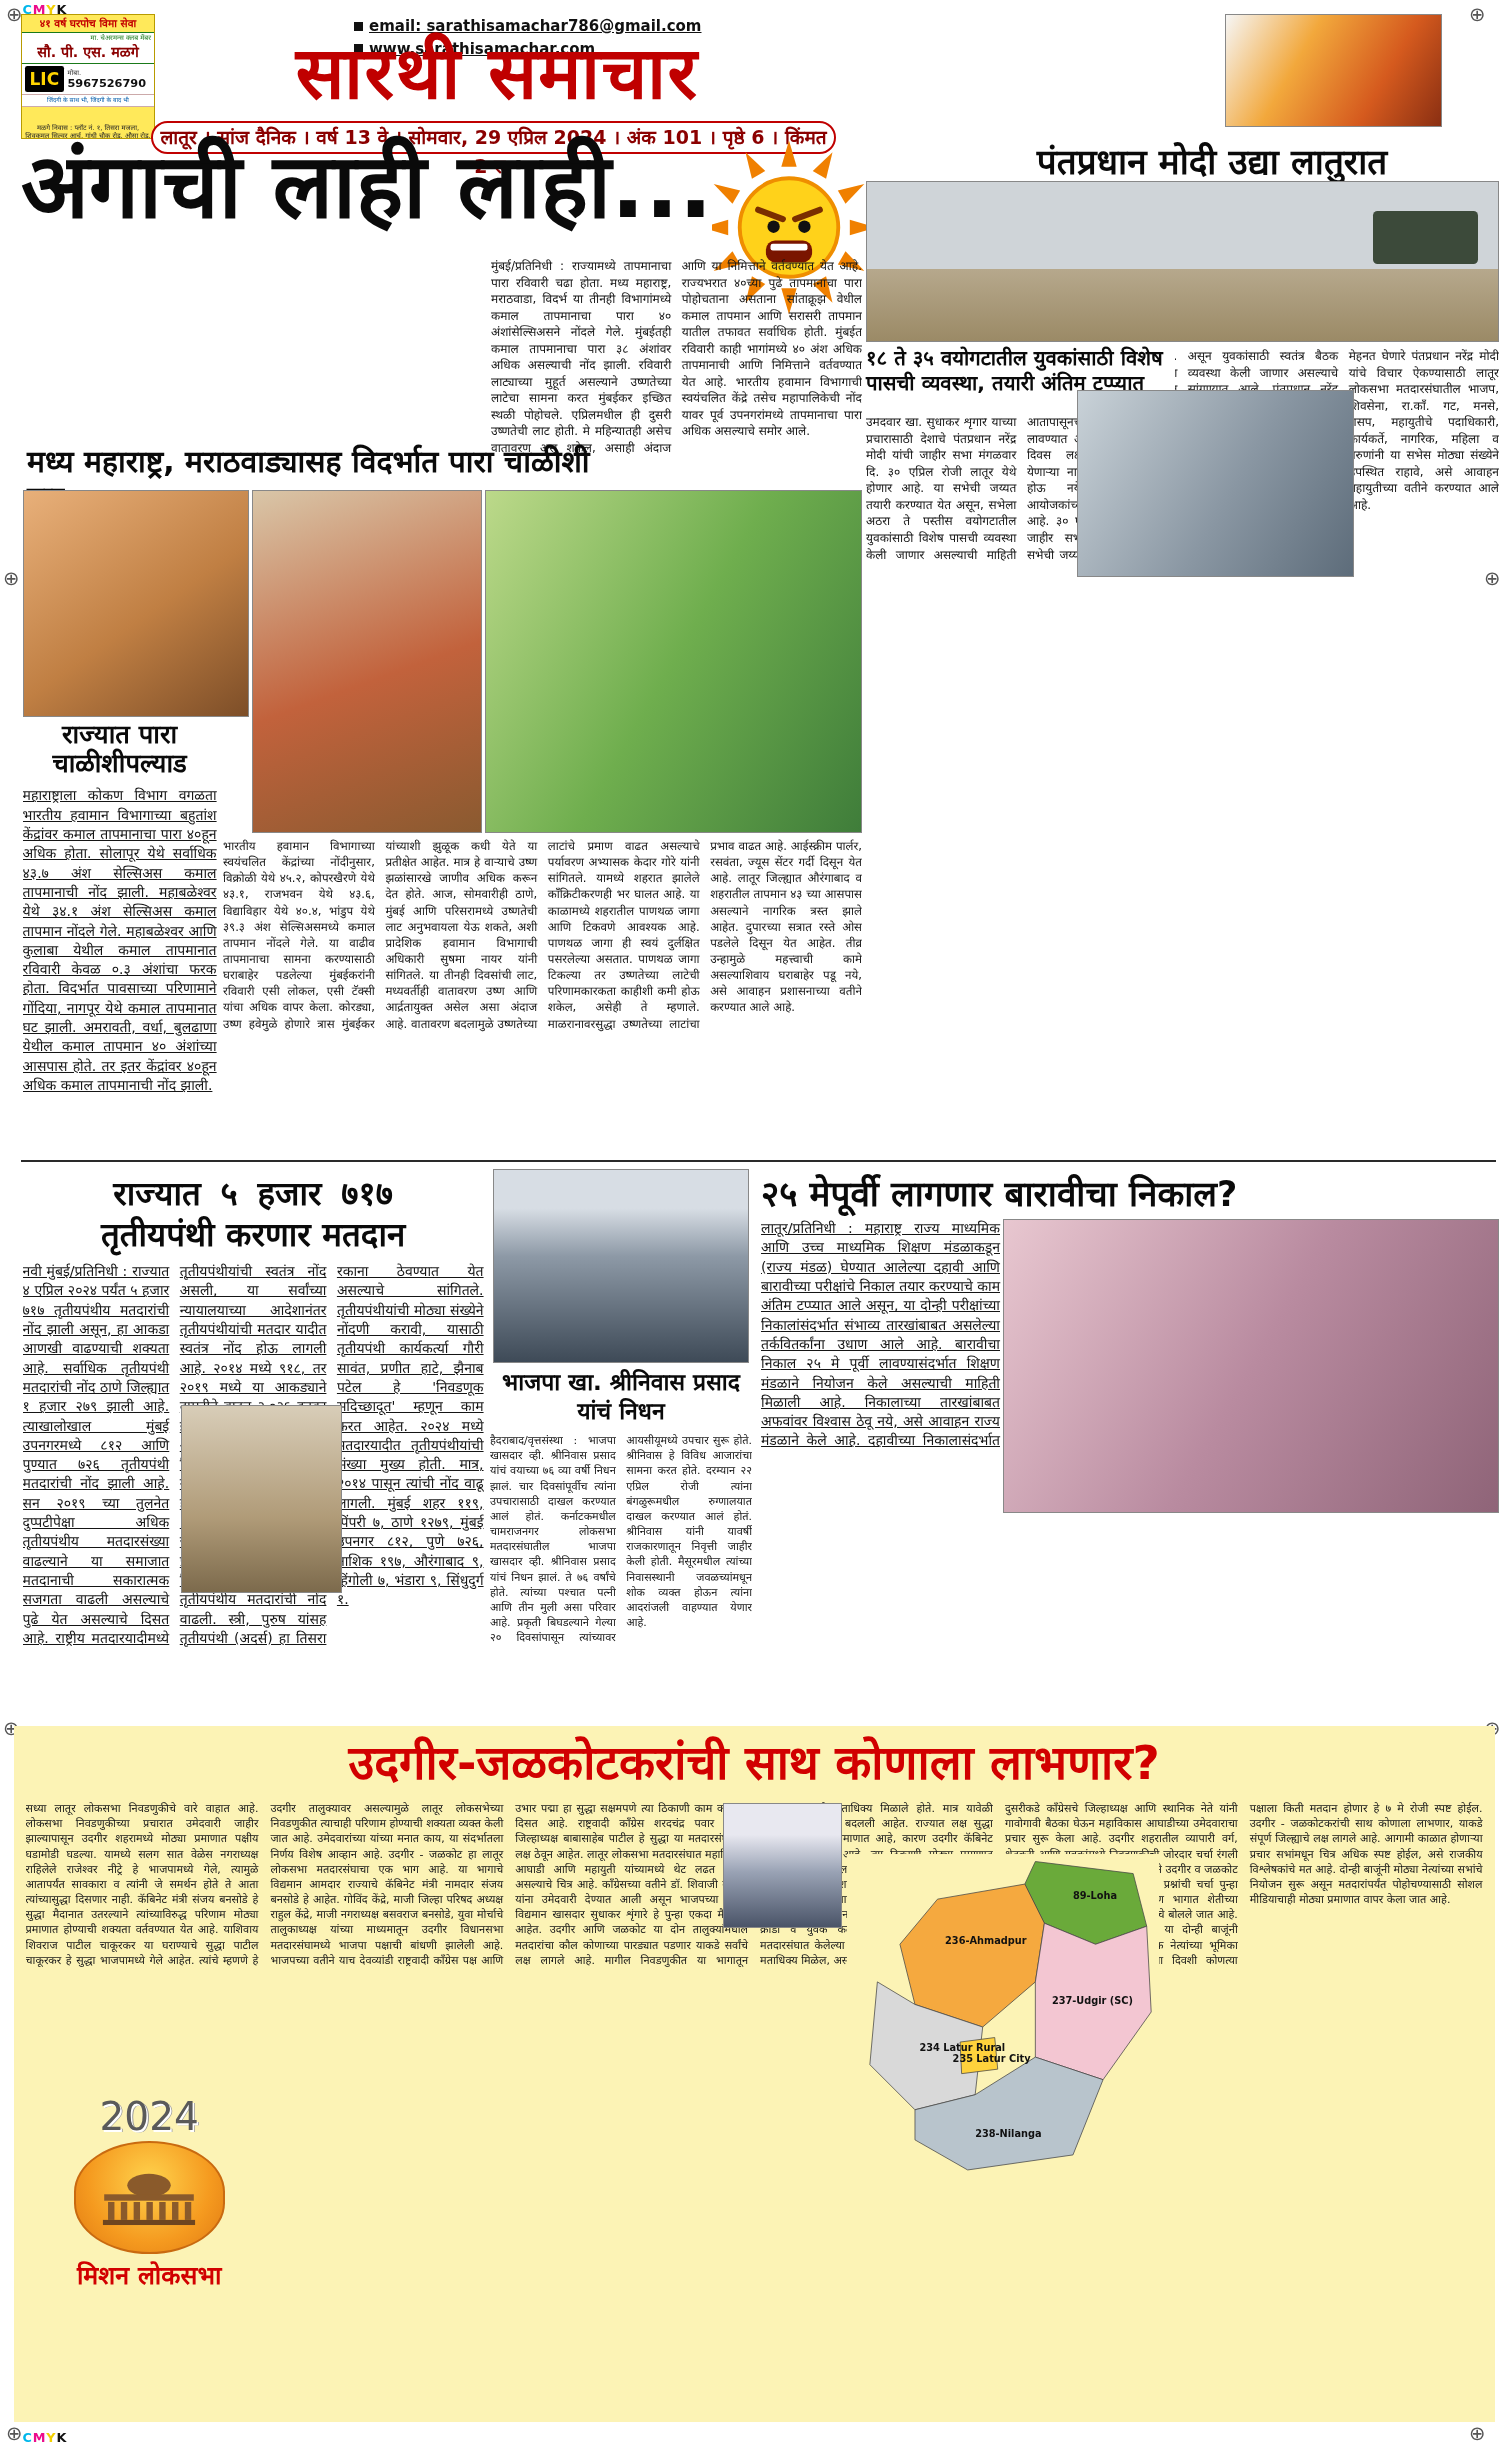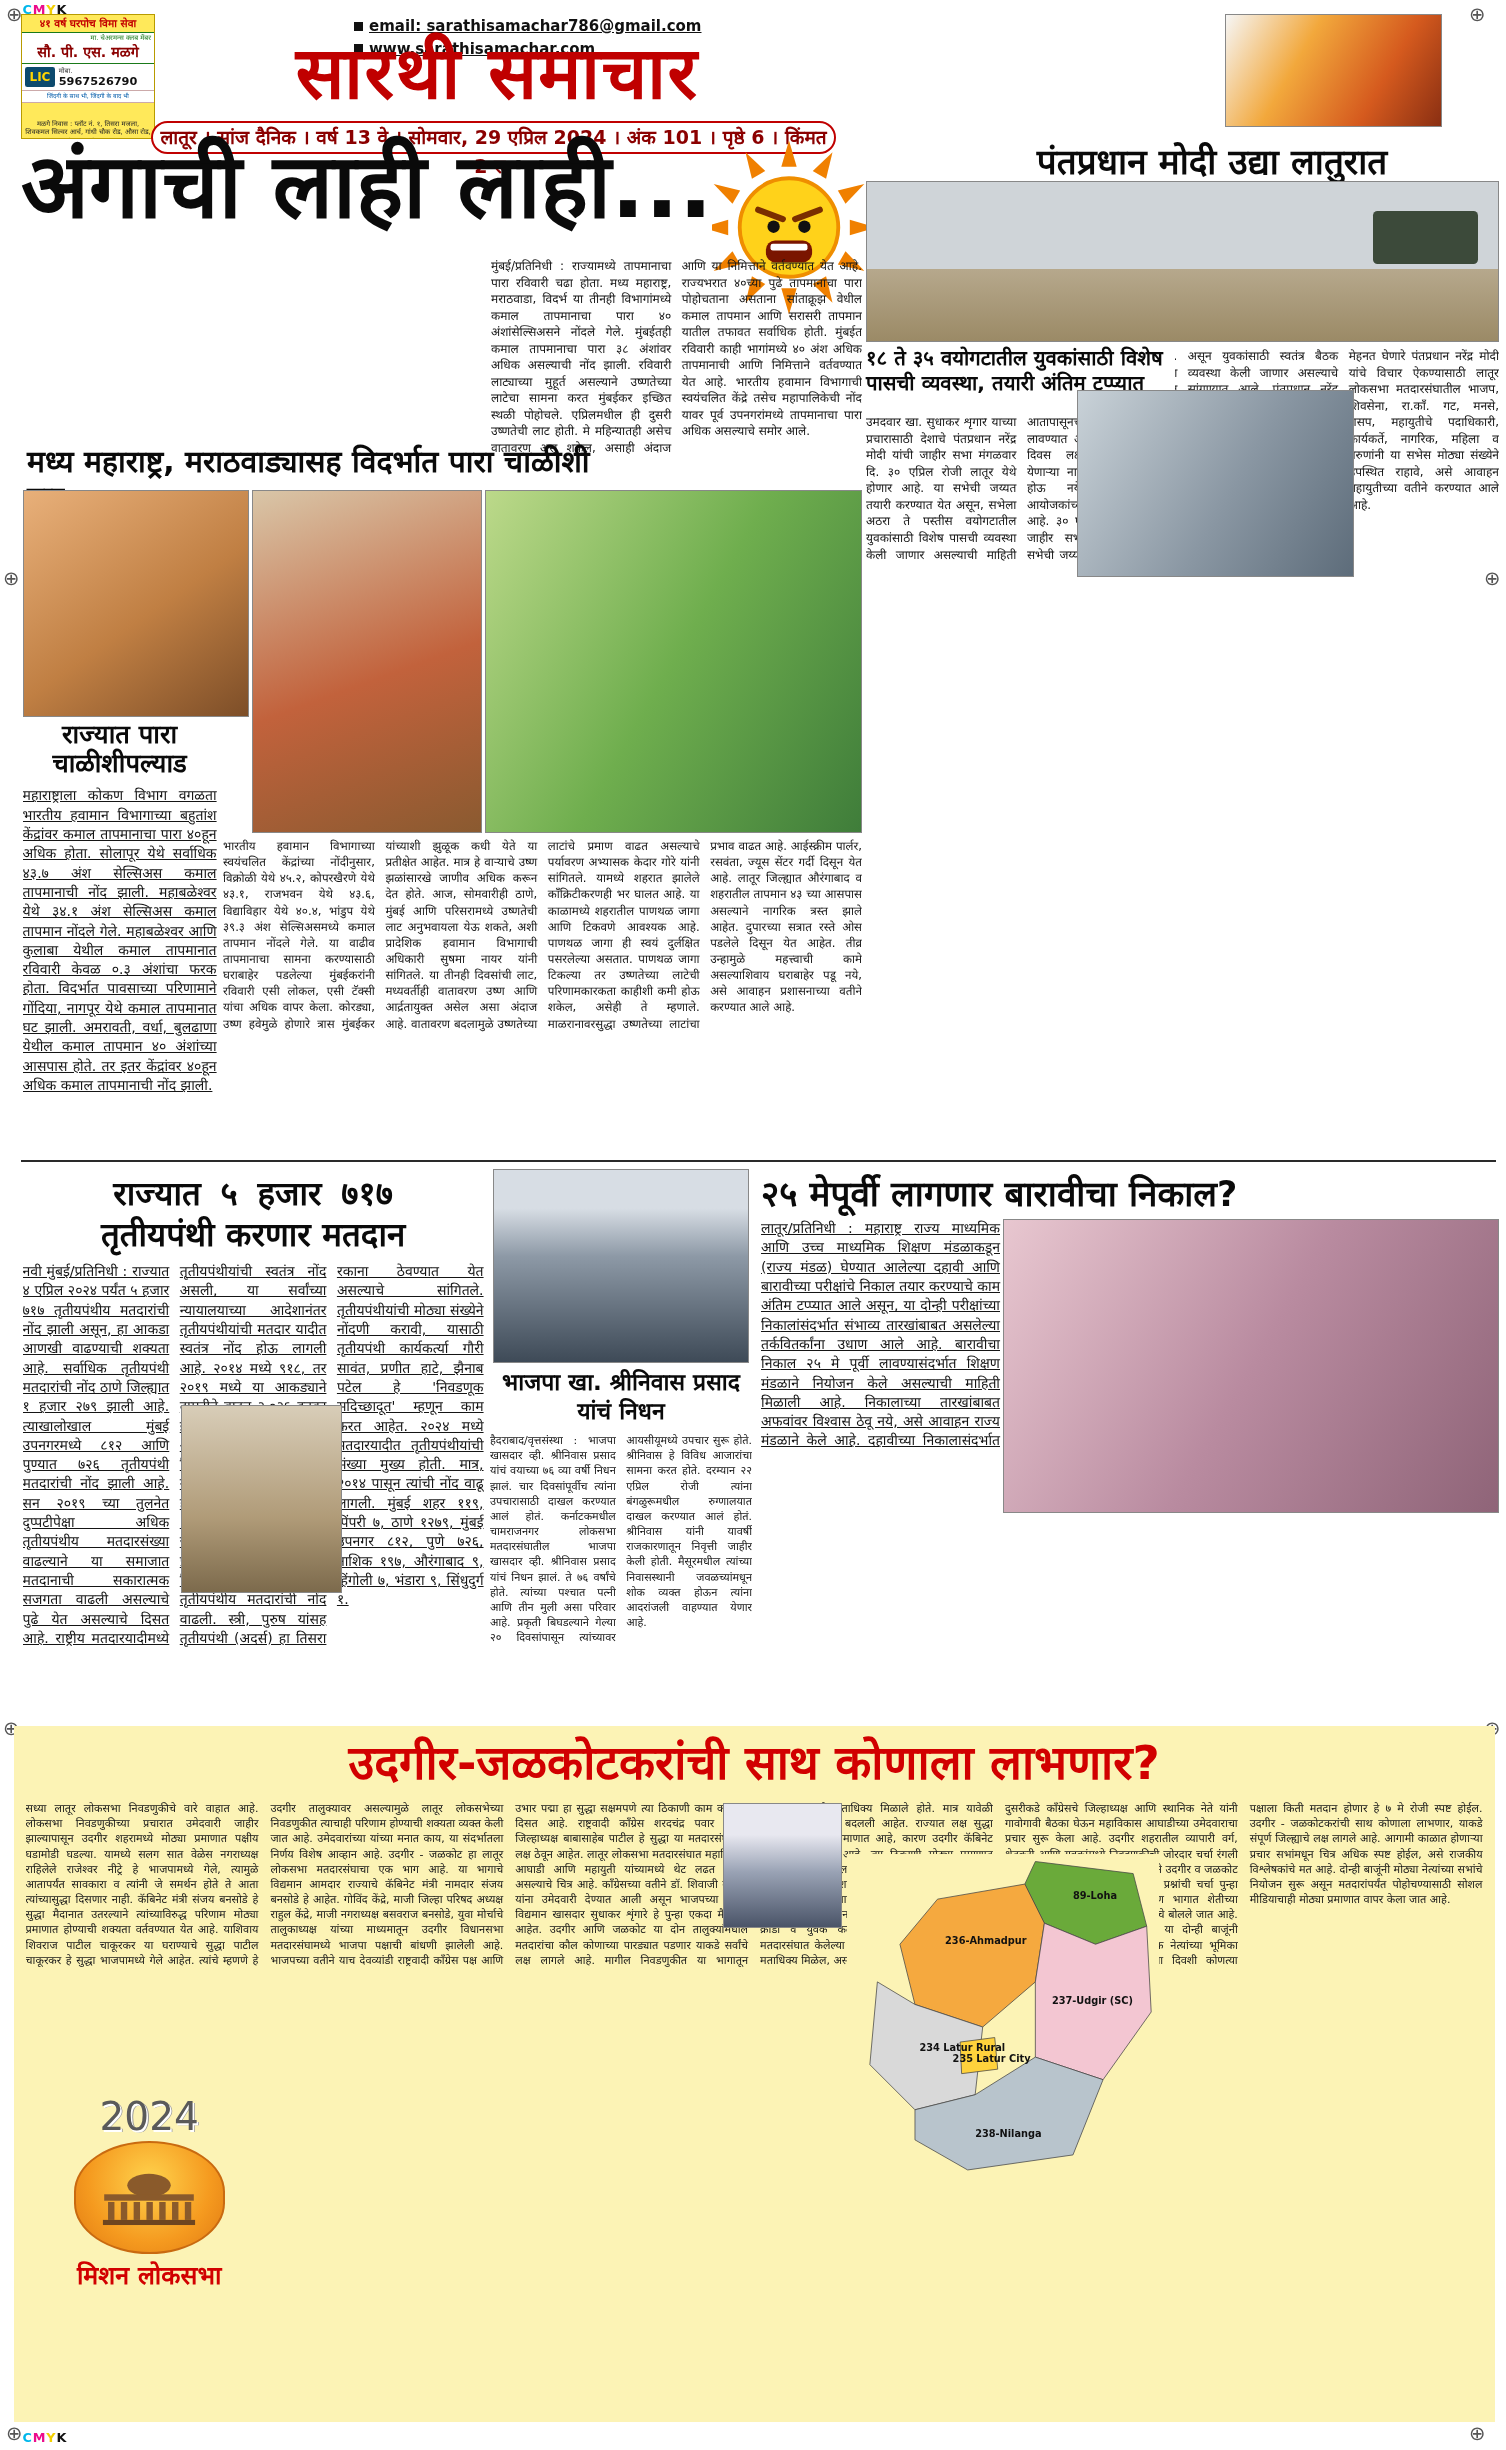--- a/index.html
+++ b/index.html
@@ -10,21 +10,21 @@
   .regmark { position:absolute; font-size:19.6px; color:#555; line-height:1; }
   .cmyk { position:absolute; font-size:12.8px; font-weight:bold; letter-spacing:0.8px; }
   .cmyk .c{color:#00b7eb}.cmyk .m{color:#ec0c8c}.cmyk .y{color:#f2cf00}.cmyk .k{color:#111}
 
   
   .adbox { border:0.8px solid #b89b00; background:#ffe95a; overflow:hidden; font-size:7.5px; }
   .adbox .yrs { color:#c40000; font-weight:bold; font-size:10.5px; text-align:center; padding:1.5px 0; border-bottom:1.5px solid #1a7a1a; }
   .adbox .member { color:#1a7a1a; font-size:6.8px; text-align:right; padding:0.8px 3px 0 0; background:#fff; }
   .adbox .name { color:#8b0000; font-weight:bold; font-size:14.3px; text-align:center; background:#fff; padding:0 0 1.5px 0; border-bottom:1.5px solid #1a7a1a; }
   .adbox .licrow { display:flex; align-items:center; gap:3.8px; padding:2.3px 3px; background:#fff; border-bottom:0.8px solid #caa; }
-  .adbox .liclogo { background:#0c4a6e; color:#ffd400; font-weight:bold; font-size:12px; padding:3px 4.5px; border-radius:2.3px; }
+  .adbox .liclogo { background:#000000; color:#ffd400; font-weight:bold; font-size:17px; padding:3px 4.5px; border-radius:2.3px; }
   .adbox .moblabel { font-size:6.8px; color:#333; }
   .adbox .phone { font-size:11.3px; font-weight:bold; color:#111; }
   .adbox .slogan { font-size:6px; color:#005baa; background:#fff; text-align:center; padding:0.8px 0 1.5px; border-bottom:0.8px solid #caa; }
   .adbox .addr { font-size:6.8px; color:#222; padding:17px 3px; line-height:1.25; text-align:center; }
 
   .contact { font-weight:bold; color:#111; font-size:15px; line-height:1.5; }
   .contact .row { display:flex; align-items:center; gap:6px; }
   .contact .sq { width:9px; height:9px; background:#111; display:inline-block; }
   .contact .txt { text-decoration:underline; }
 

